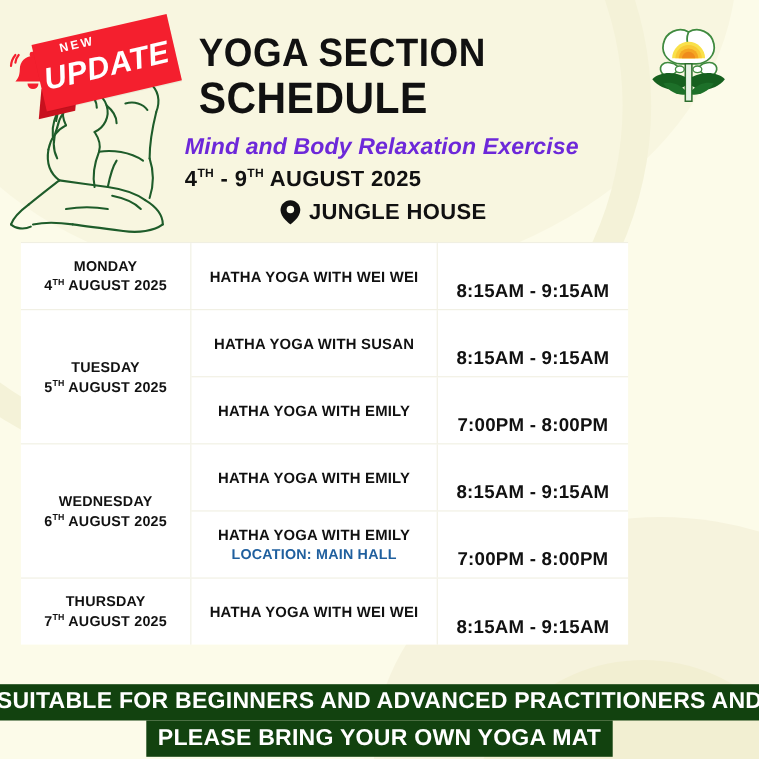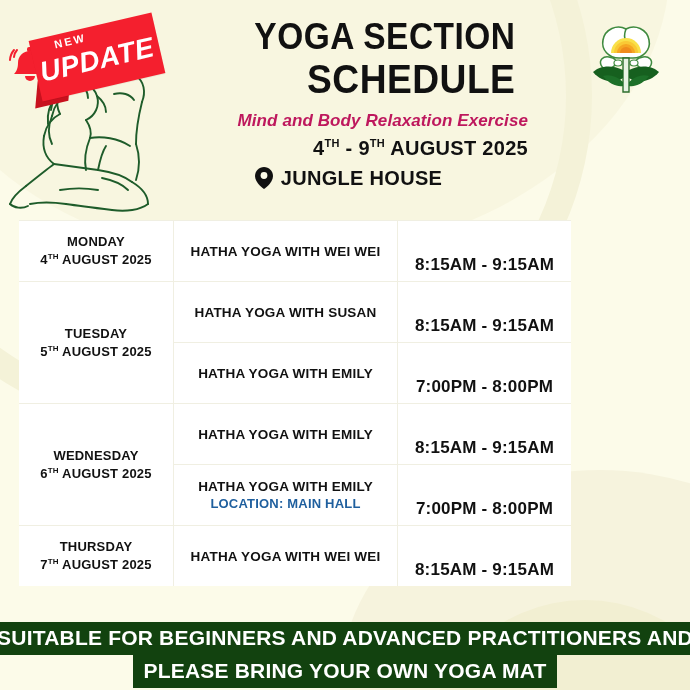--- a/index.html
+++ b/index.html
@@ -61,32 +61,32 @@
   }
 
   
   .yoga-illu{position:absolute;left:2px;top:52px;width:200px;height:178px;z-index:4;}
 
   
   .brand-logo{position:absolute;right:25px;top:20px;width:78px;height:76px;z-index:5;}
 
   
   .header{
-    position:absolute;left:168px;top:19px;width:360px;text-align:right;z-index:5;
+    position:absolute;left:168px;top:30px;width:360px;text-align:left;z-index:5;
   }
   .title-l1,.title-l2{
     color:#111;font-weight:700;line-height:1.0;
     font-family:"Liberation Sans Narrow","Liberation Sans",sans-serif;
     transform:scaleX(.93);
     letter-spacing:.5px;
   }
   .title-l1{font-size:36px;}
   .title-l2{font-size:40px;margin-top:4px;}
   .subtitle{
-    margin-top:12px;color:#be185d;font-size:17px;font-weight:700;font-style:italic;
+    margin-top:12px;color:#6d28d9;font-size:21px;font-weight:700;font-style:italic;
     letter-spacing:.1px;
   }
   .daterange{
     margin-top:6px;color:#111;font-size:20px;font-weight:700;letter-spacing:.3px;
   }
   .daterange sup{font-size:11px;font-weight:700;vertical-align:super;}
   .venue{
     margin-top:6px;color:#111;font-size:20px;font-weight:700;letter-spacing:.3px;
     display:flex;align-items:center;justify-content:center;gap:7px;
   }

